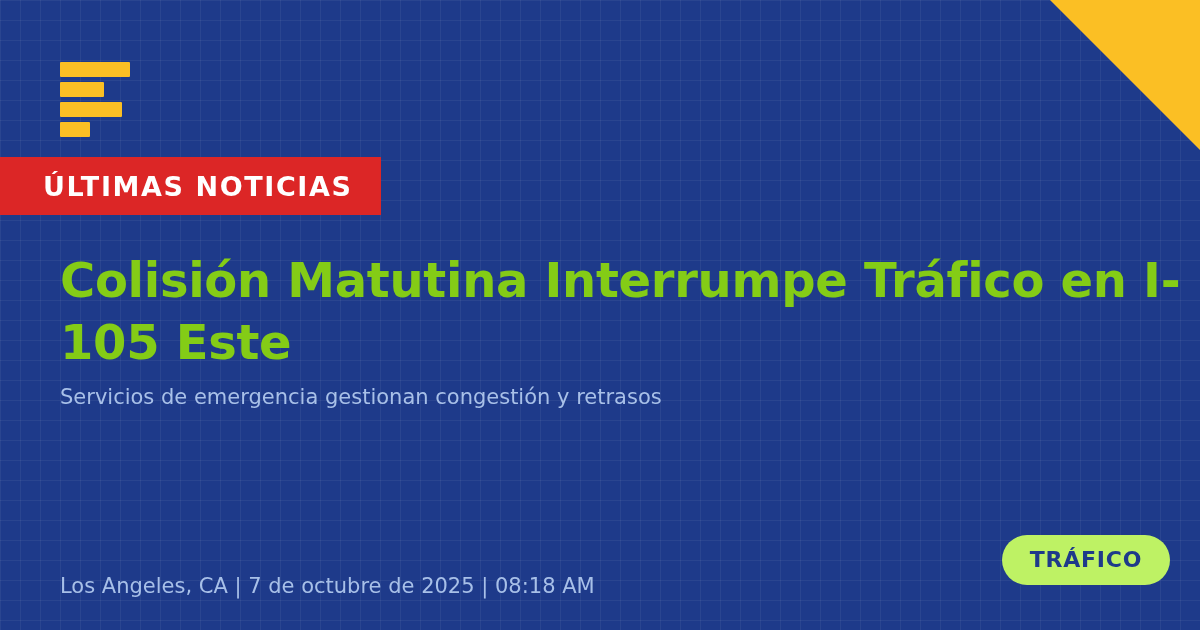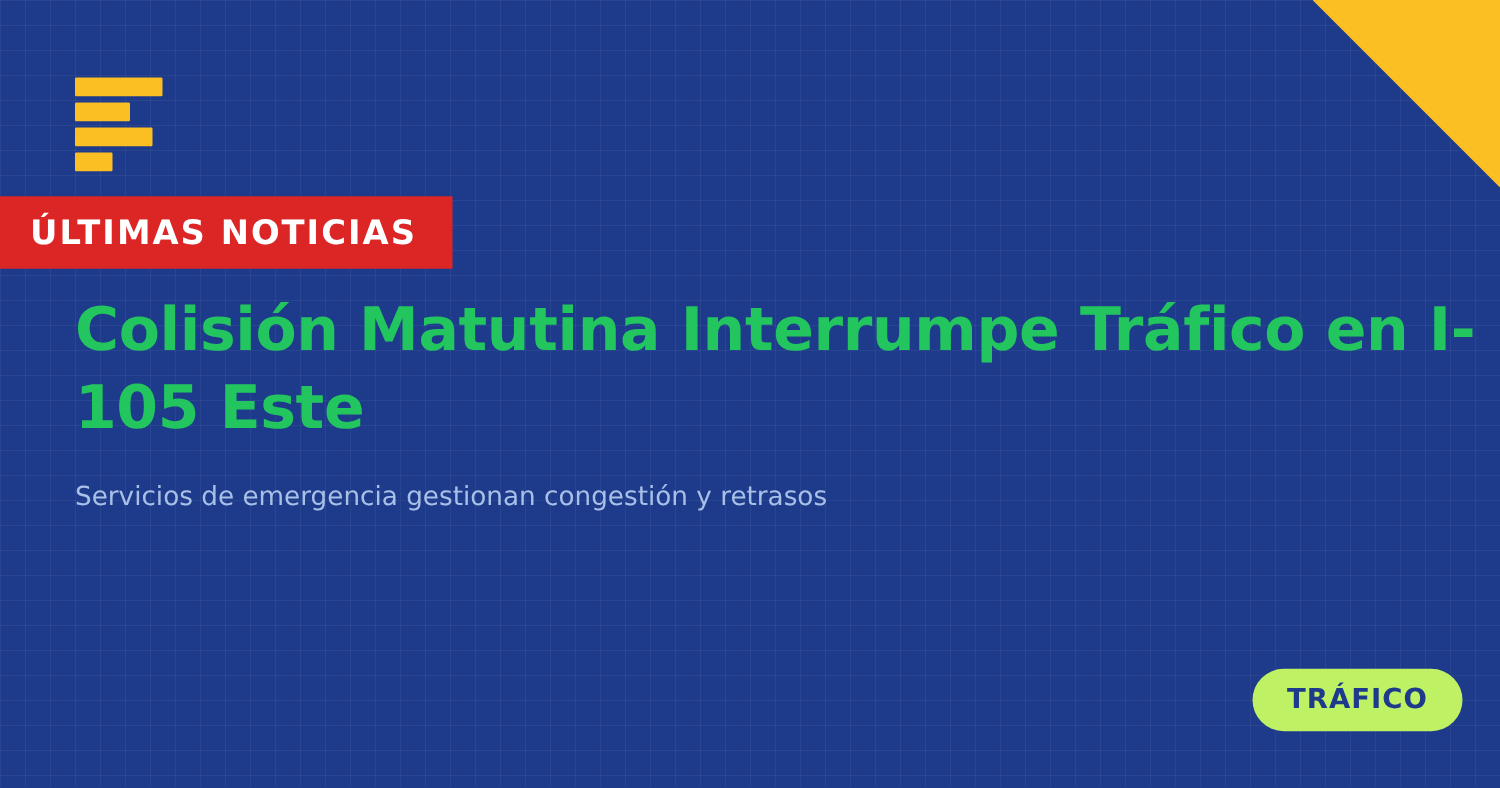--- a/index.html
+++ b/index.html
@@ -77,30 +77,31 @@
     padding:0 28px 0 24px;
     z-index:3;
   }
   #breaking-badge .txt {
     color:#ffffff;
     font-size:27px;
     font-weight:bold;
     letter-spacing:1.6px;
     line-height:1;
     white-space:nowrap;
+    margin-left:19px;
   }
 
   
   #headline {
     position:absolute;
     left:60px;
-    top:233px;
+    top:249px;
     width:1140px;
     z-index:3;
-    color:#22c55e;
+    color:#84cc16;
     font-size:48px;
     font-weight:bold;
     line-height:1.3;
     letter-spacing:-0.3px;
   }
 
   
   #subtitle {
     position:absolute;
     left:60px;
@@ -169,18 +170,19 @@
   </div>
 
   <div id="breaking-badge">
     <span class="txt">ÚLTIMAS NOTICIAS</span>
   </div>
 
   <h1 id="headline">Colisión Matutina Interrumpe Tráfico en I-105 Este</h1>
 
   <p id="subtitle">Servicios de emergencia gestionan congestión y retrasos</p>
 
+  <div id="meta">Los Angeles, CA | 7 de octubre de 2025 | 08:18 AM</div>
 
   <div id="category-pill">
     <span class="txt">TRÁFICO</span>
   </div>
 
 </div>
 
 </body></html>

